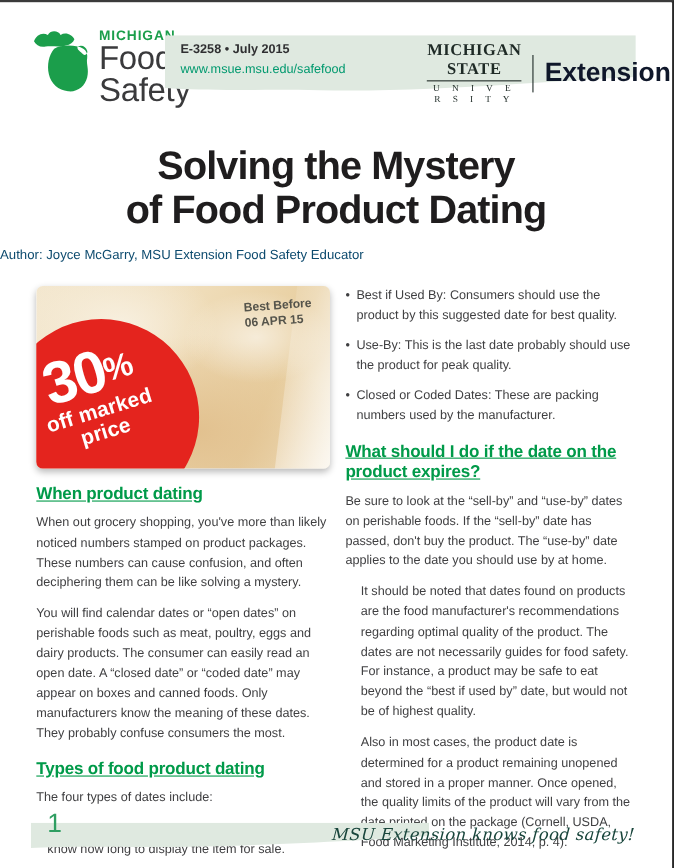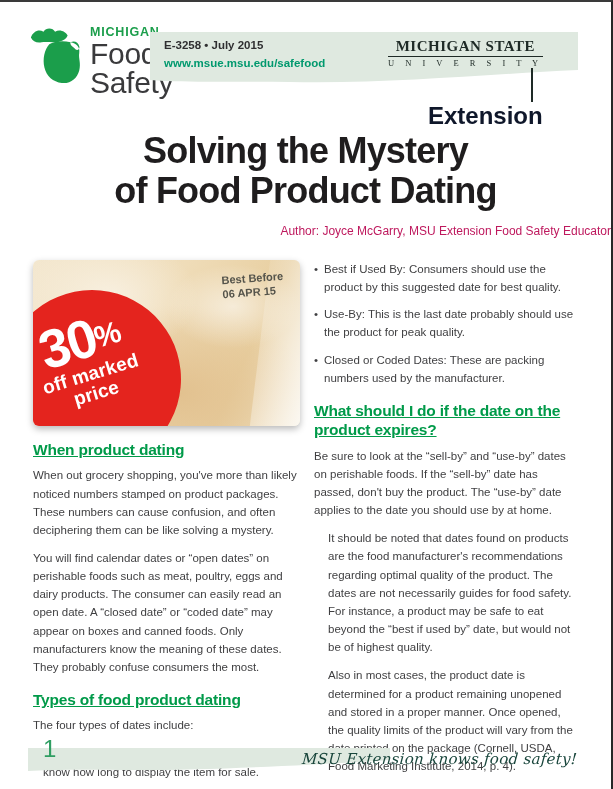--- a/index.html
+++ b/index.html
@@ -22,32 +22,32 @@
   
   .logo{position:absolute;left:28px;top:18px;display:flex;}
   .logo-icon{width:58px;height:66px;flex:none;}
   .logo-text{margin-left:4px;margin-top:6px;line-height:1;}
   .logo-region{color:var(--logo-green);font-size:12.5px;font-weight:700;letter-spacing:.8px;display:block;}
   .logo-word{display:block;color:#3a3a3c;font-size:30px;font-weight:400;letter-spacing:-.3px;line-height:.98;}
   .banner{position:absolute;left:150px;top:30px;width:428px;height:56px;padding-left:32px;}
   .banner svg{position:absolute;left:0;top:0;}
   .banner-inner{position:absolute;left:0;top:0;width:100%;height:100%;}
   .bulletin{position:absolute;left:14px;top:7px;font-size:11.5px;font-weight:700;color:#2f2f31;}
-  .safefood-url{position:absolute;left:14px;top:25px;font-size:11.5px;font-weight:700;color:var(--url-green);text-decoration:none;cursor:pointer;}
-  .msu-mark{position:absolute;left:238px;top:6px;display:flex;align-items:flex-end;flex-direction:column;}
+  .safefood-url{position:absolute;left:14px;top:25px;font-size:11.5px;font-weight:400;color:var(--url-green);text-decoration:none;cursor:pointer;}
+  .msu-mark{position:absolute;left:238px;top:6px;display:flex;align-items:center;}
   .msu-word{ text-align:center;color:#1e2a26;}
   .msu-line1{font-family:"Liberation Serif",serif;font-weight:700;font-size:15px;letter-spacing:.5px;border-bottom:1.5px solid #1e2a26;padding-bottom:1px;display:block;}
   .msu-line2{font-family:"Liberation Serif",serif;font-size:8.5px;letter-spacing:4.5px;display:block;margin-top:1px;}
   .msu-divider{width:1.5px;height:34px;background:#1e2a26;margin:0 10px;}
   .msu-unit{font-size:24px;color:#0f172a;font-weight:bold;}
 
   
   .doc-title{position:absolute;left:0;top:129px;width:100%;text-align:center;color:var(--title-black);
     font-size:36px;font-weight:700;letter-spacing:-.8px;line-height:1.12;}
-  .author{position:absolute;left:0;top:222px;width:100%;text-align:right;font-size:12px;color:#be185d;}
+  .author{position:absolute;left:0;top:222px;width:100%;text-align:left;font-size:12px;color:#0c4a6e;}
 
   
   .col{position:absolute;top:258px;width:267px;font-size:11.5px;line-height:1.58;color:var(--body-text);}
   .col-left{left:33px;}
   .col-right{left:314px;}
   .col p{margin:0 0 10px;}
   h2{color:var(--heading-green);font-size:15.5px;font-weight:700;letter-spacing:-.2px;line-height:1.25;margin:14px 0 7px;text-decoration:underline;}
   .bullet-item{display:flex;margin:0 0 9px;}
   .bullet-glyph{width:10px;flex:none;}
   .bullet-body{flex:1;}

